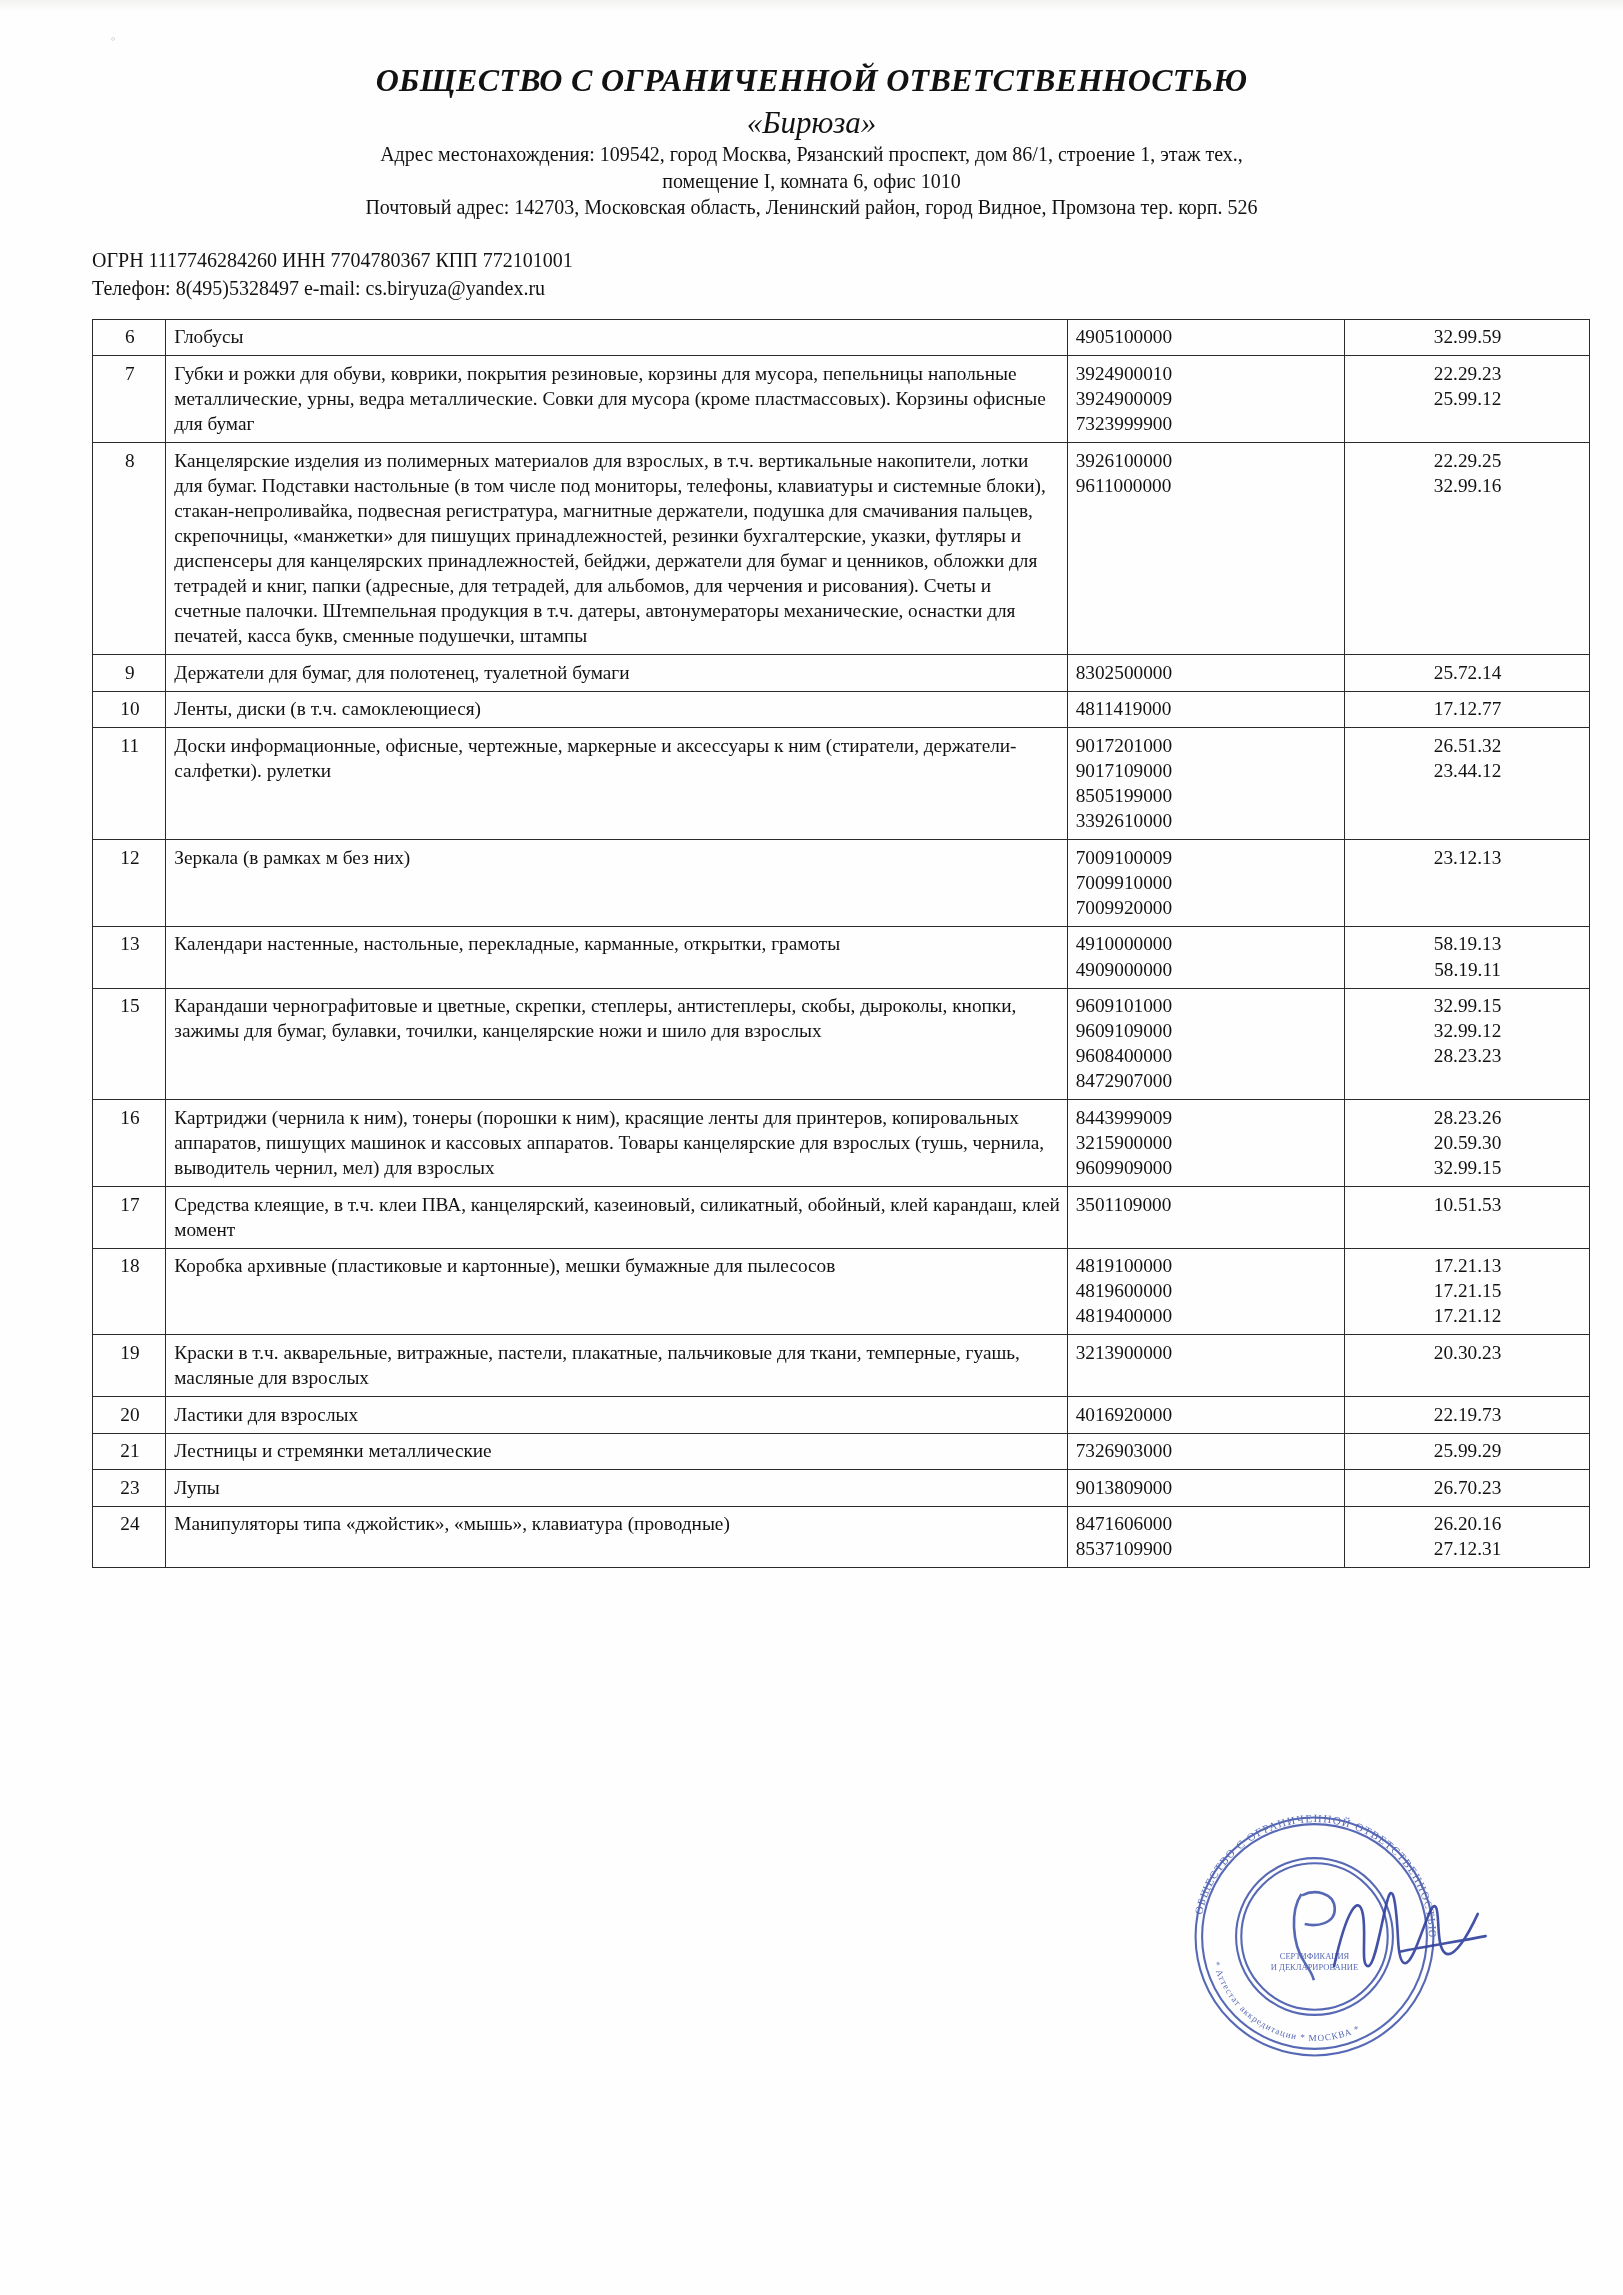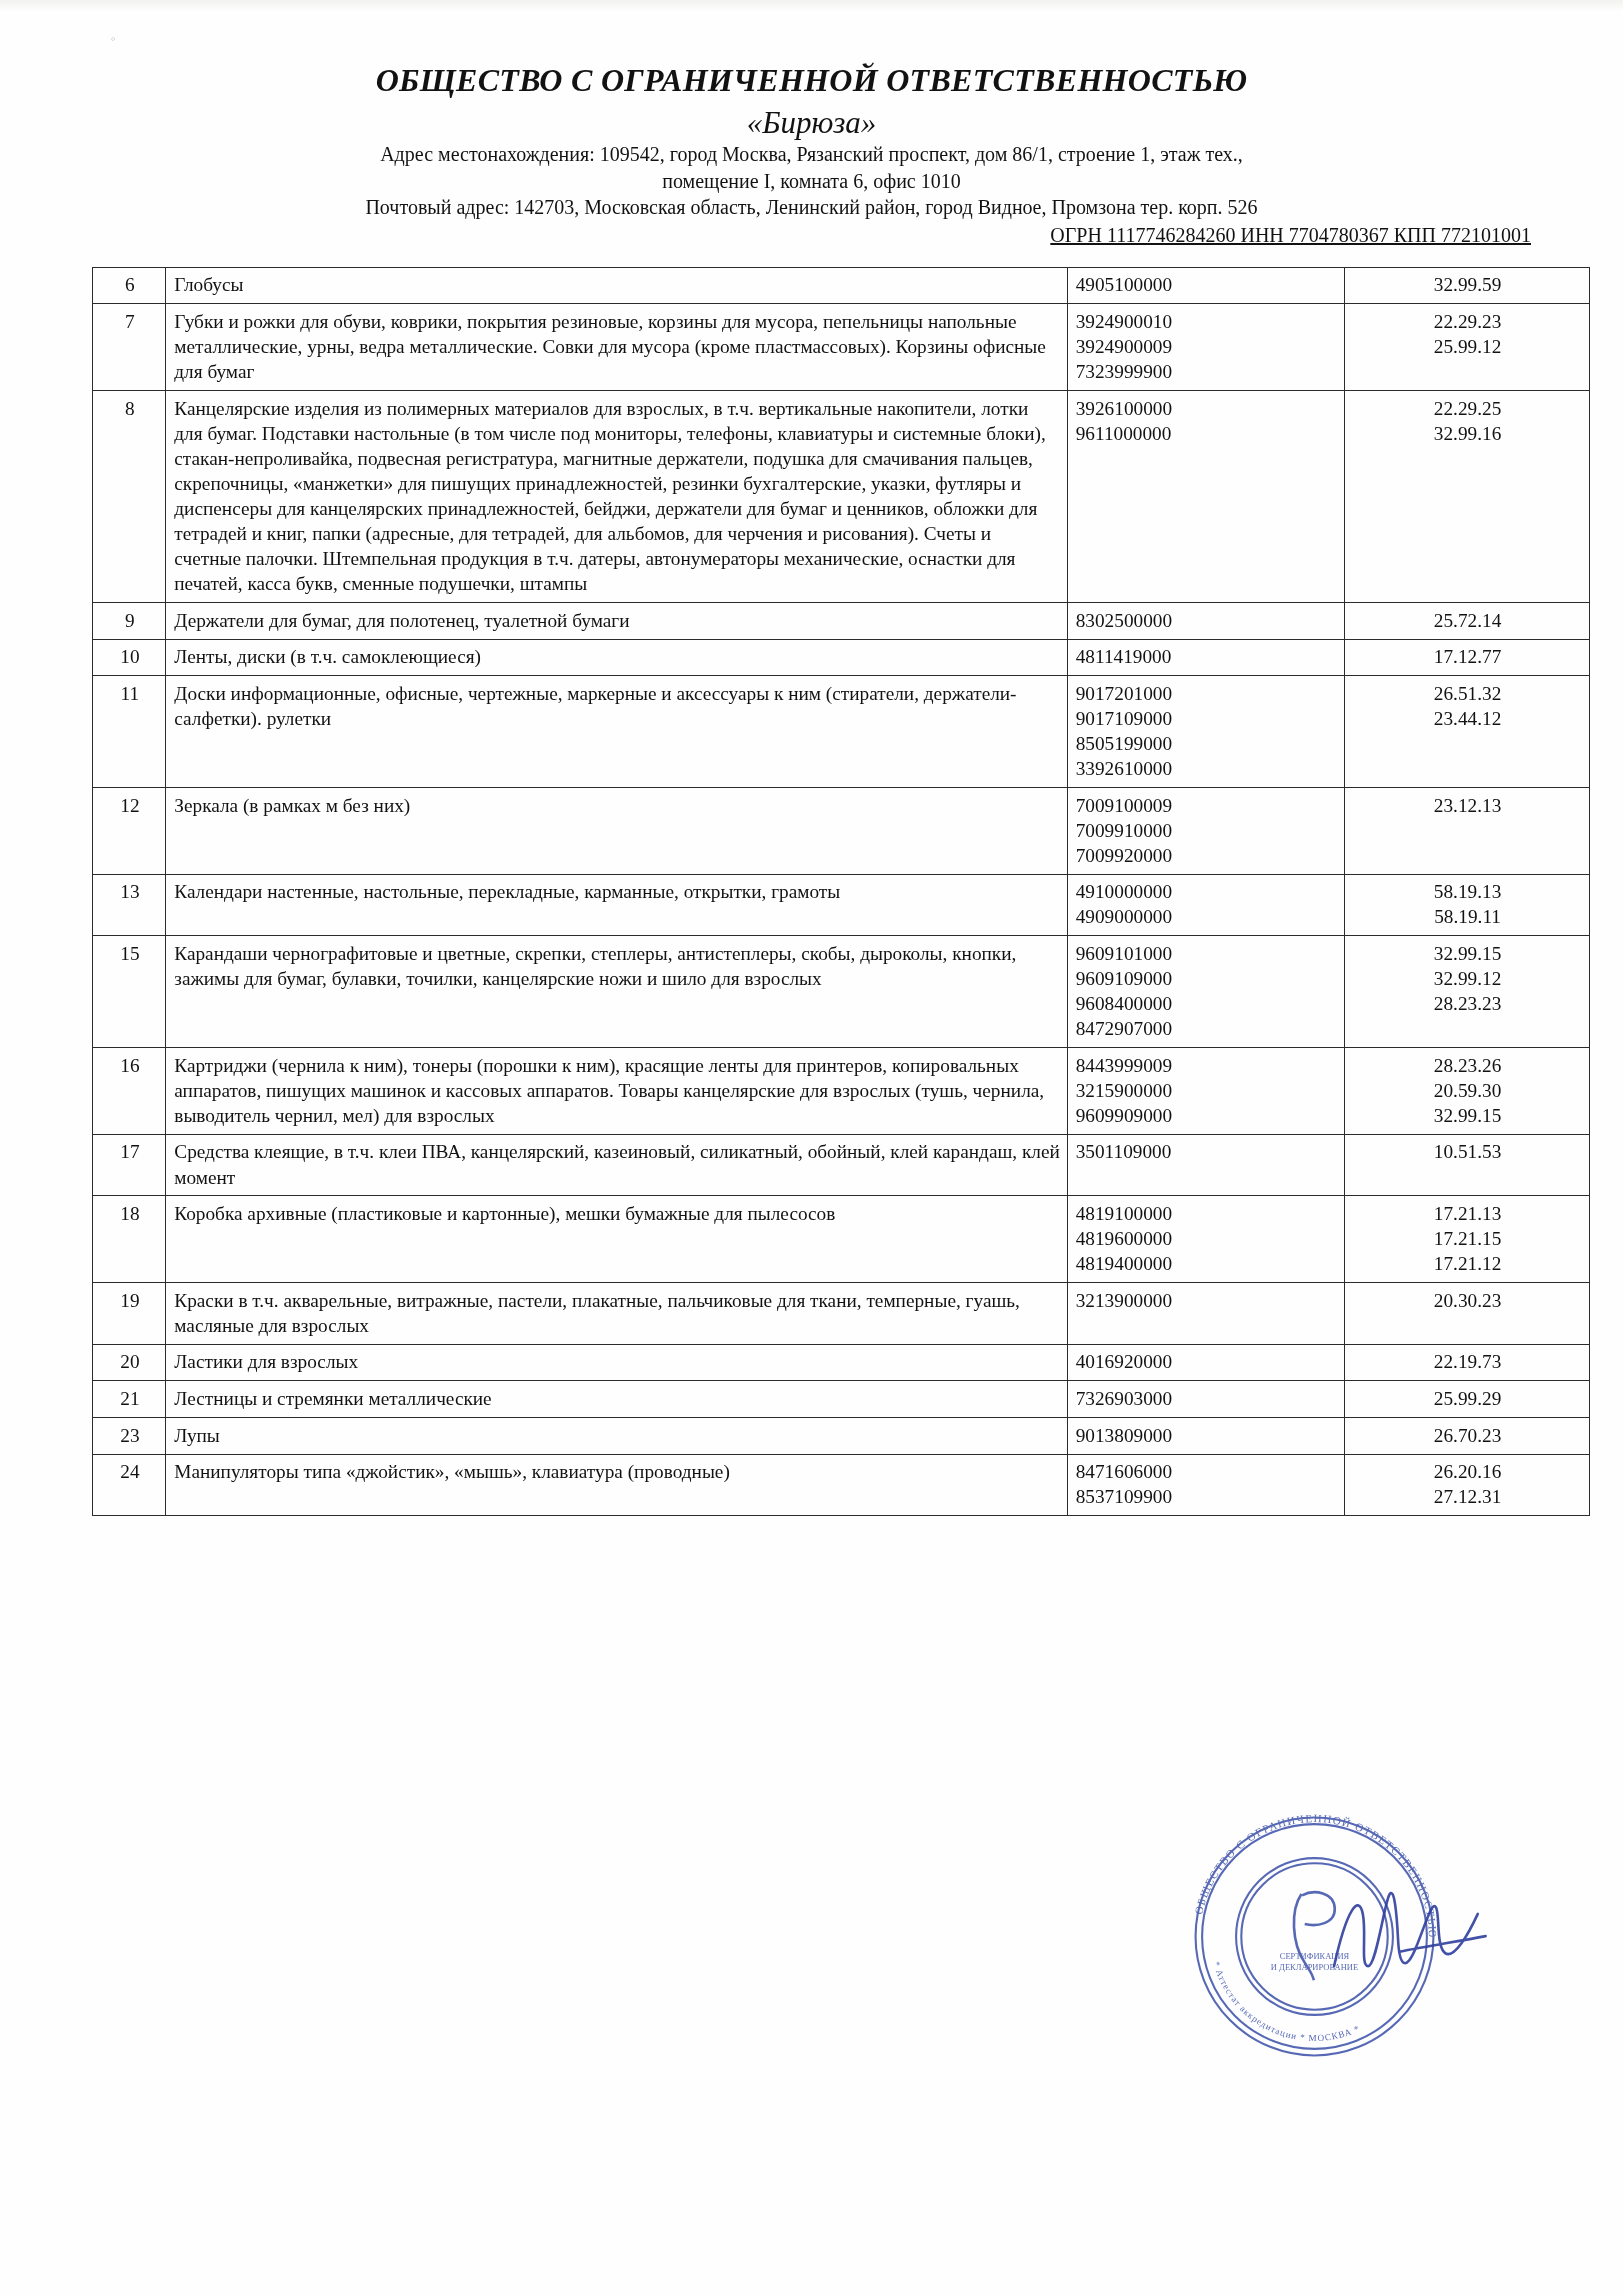--- a/index.html
+++ b/index.html
@@ -53,25 +53,24 @@
     font-size: 31px;
     margin-top: 6.5px;
   }
   .addr-block {
     text-align: center;
     font-size: 20px;
     line-height: 1.32;
   }
   .addr-line { display: block; }
   .req-block {
-    margin-top: 2px;
-    text-align: right;
+    margin-top: 27px;
+    text-align: left;
     font-size: 20px;
     line-height: 1.36;
-    text-decoration: underline;
   }
   table.reg {
     margin-top: 17px;
     border-collapse: collapse;
     width: 1436px;
     table-layout: fixed;
     font-size: 19.3px;
   }
   table.reg td {
     border: 1.3px solid #2b2b2b;
@@ -134,20 +133,21 @@
     <div class="org-name">«Бирюза»</div>
 
     <div class="addr-block">
       <span class="addr-line">Адрес местонахождения: 109542, город Москва, Рязанский проспект, дом 86/1, строение 1, этаж тех.,</span>
       <span class="addr-line">помещение I, комната 6, офис 1010</span>
       <span class="addr-line">Почтовый адрес: 142703, Московская область, Ленинский район, город Виднoе, Промзона тер. корп. 526</span>
     </div>
 
     <div class="req-block">
       <span class="addr-line">ОГРН 1117746284260 ИНН 7704780367 КПП 772101001</span>
+      <span class="addr-line">Телефон: 8(495)5328497 e-mail: cs.biryuza@yandex.ru</span>
     </div>
 
     <table class="reg">
       <tbody>
 
         <tr>
           <td class="num">6</td>
           <td class="name">Глобусы</td>
           <td class="codes">
             <div>4905100000</div>

